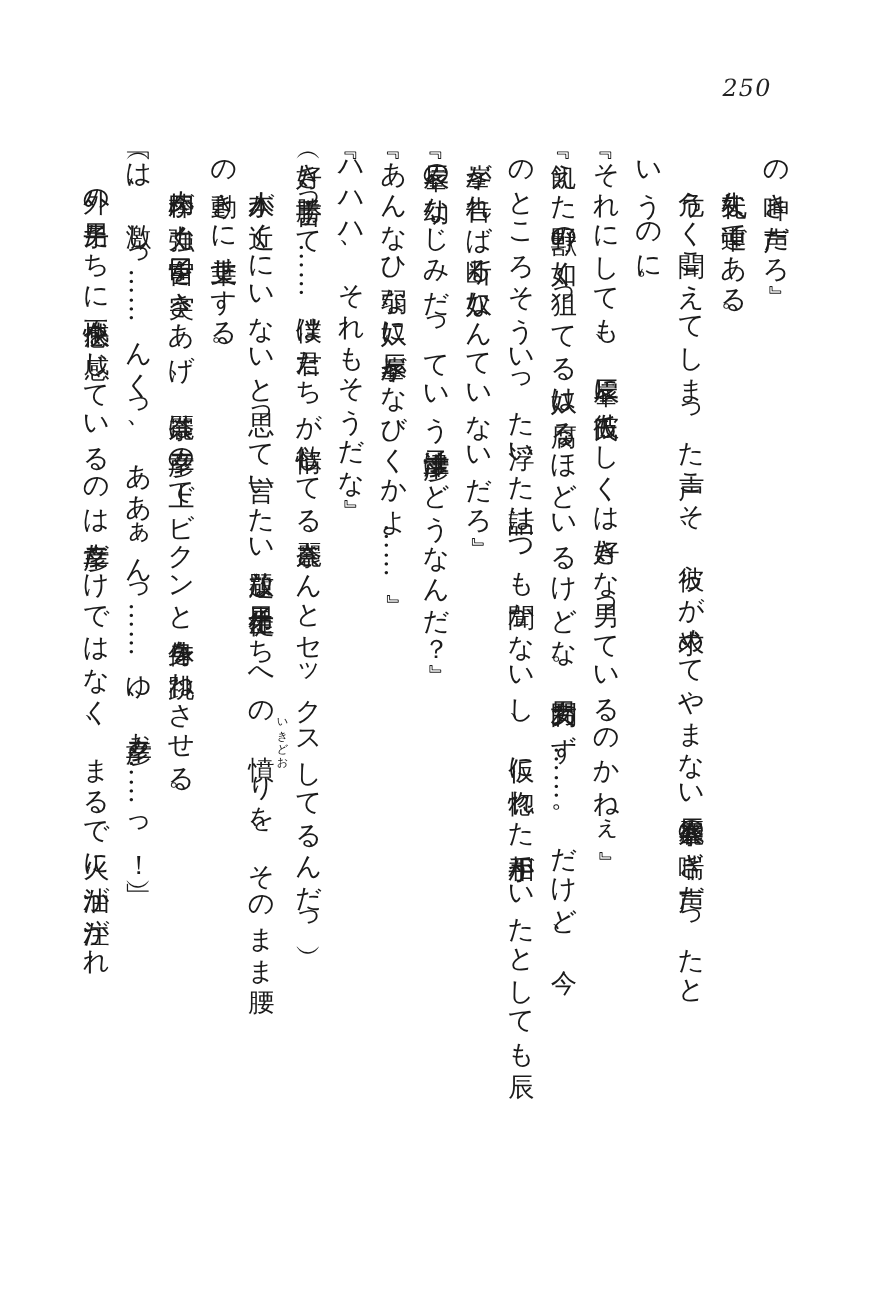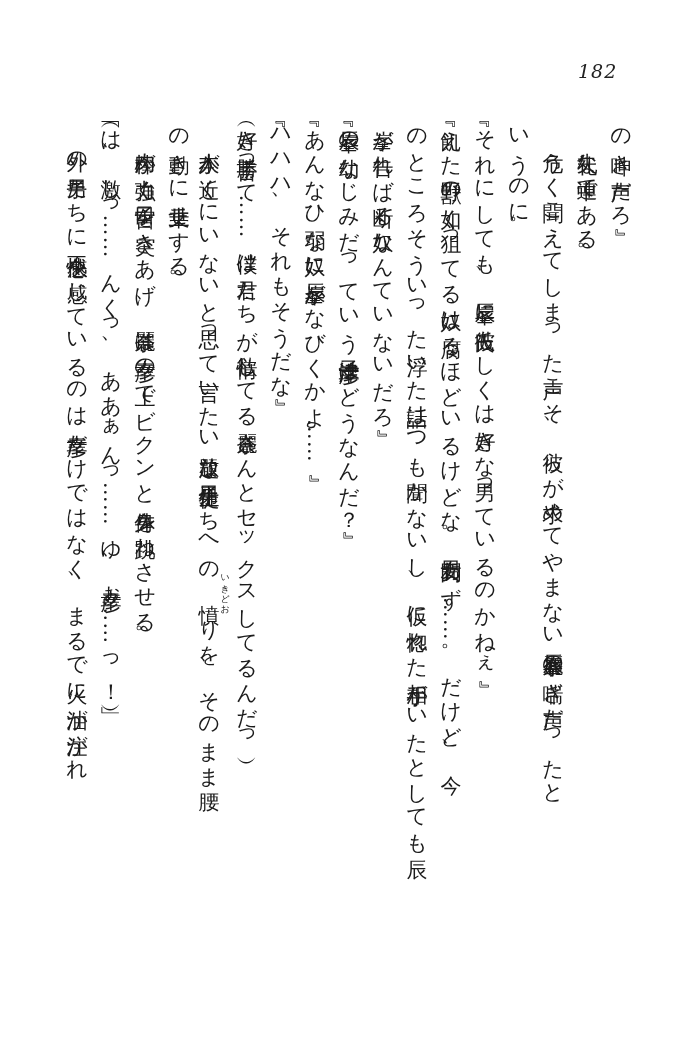--- a/index.html
+++ b/index.html
@@ -60,21 +60,21 @@
     letter-spacing: 0;
     line-height: 1;
     font-family: "DejaVu Serif", "Liberation Serif", serif;
   }
 </style>
 </head>
 <body style="background: rgb(255, 255, 255);">
 
 <div class="page">
 
-  <div class="page-number" style="color: rgb(34, 34, 34);">182</div>
+  <div class="page-number" style="color: rgb(34, 34, 34);">250</div>
 
   <div class="text-area" style="color: rgb(27, 27, 27);">
     <div class="col">の呻き声だろ』</div>
     <div class="col indent">失礼な連中である。</div>
     <div class="col indent">危うく聞こえてしまった声こそ、彼らが求めてやまない辰峯麗奈の喘ぎ声だったと</div>
     <div class="col">いうのに。</div>
     <div class="col">『それにしても、辰峯に彼氏もしくは好きな男っているのかねぇ』</div>
     <div class="col">『飢えた野獣の如く狙ってる奴は腐るほどいるけどな。男女問わず……。だけど、今</div>
     <div class="col">のところそういった浮いた話は一つも聞かないし、仮に惚れた相手がいたとしても辰</div>
     <div class="col">峯が告れば断る奴なんていないだろ』</div>

